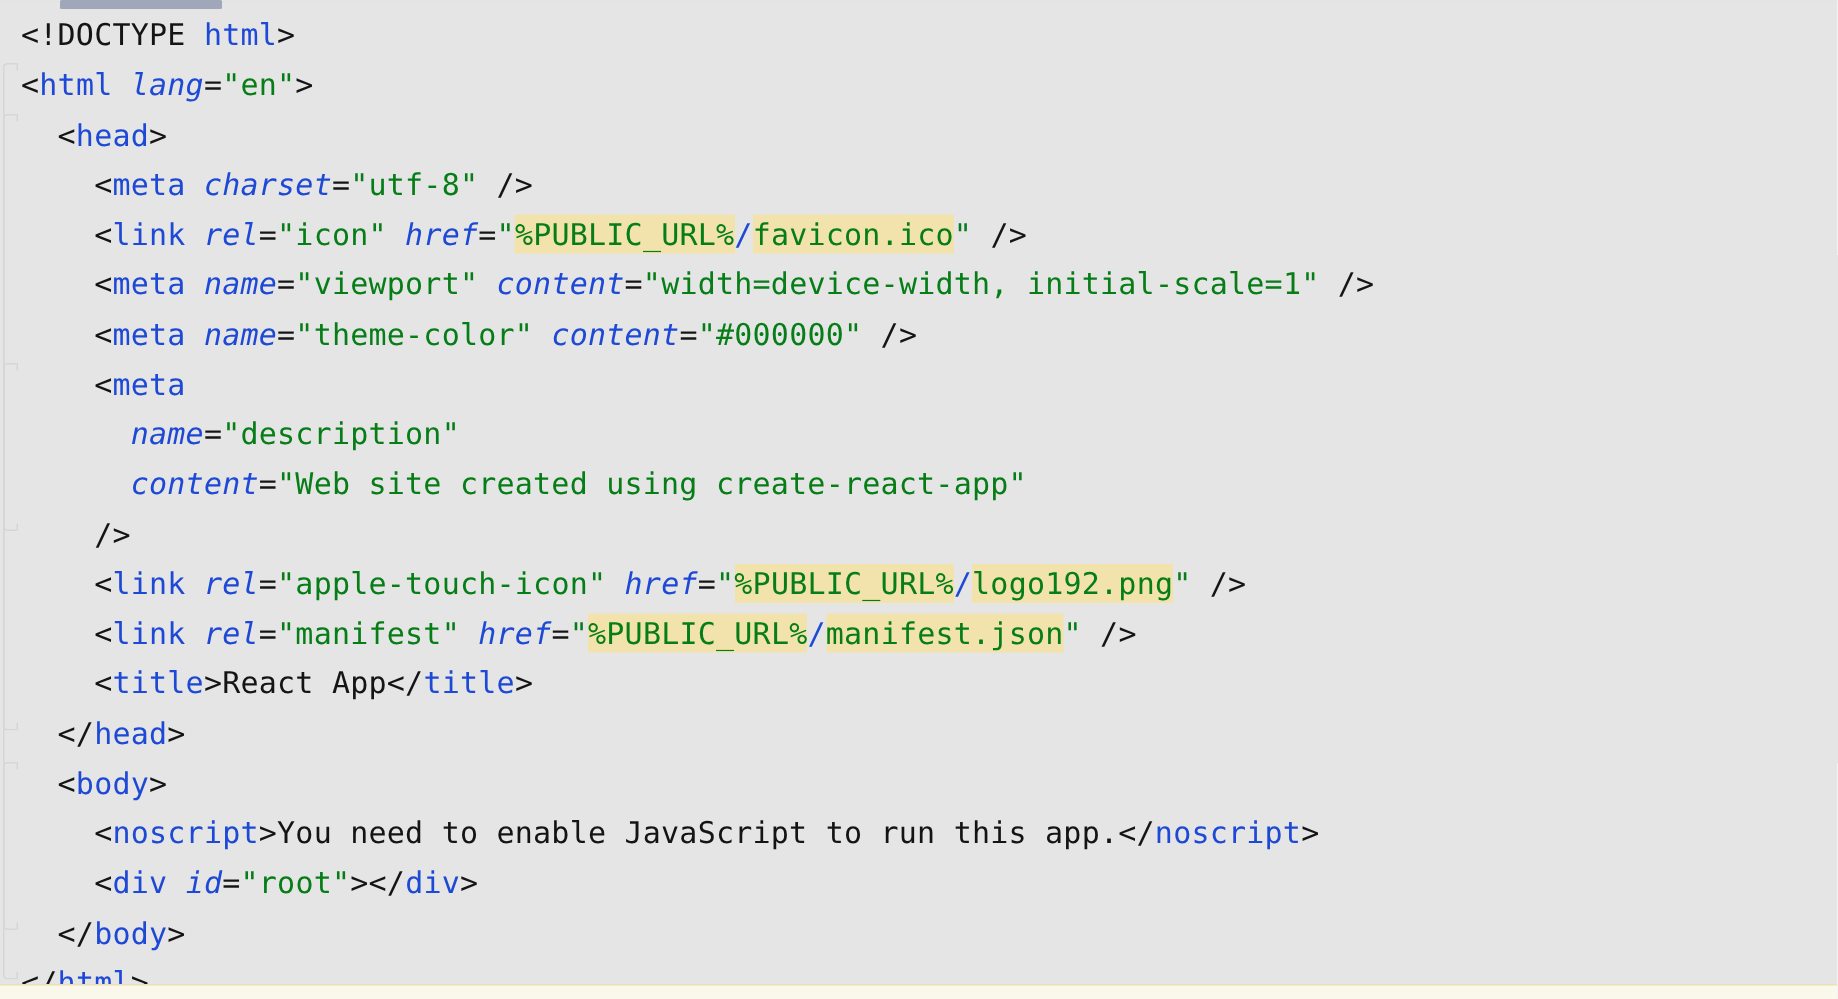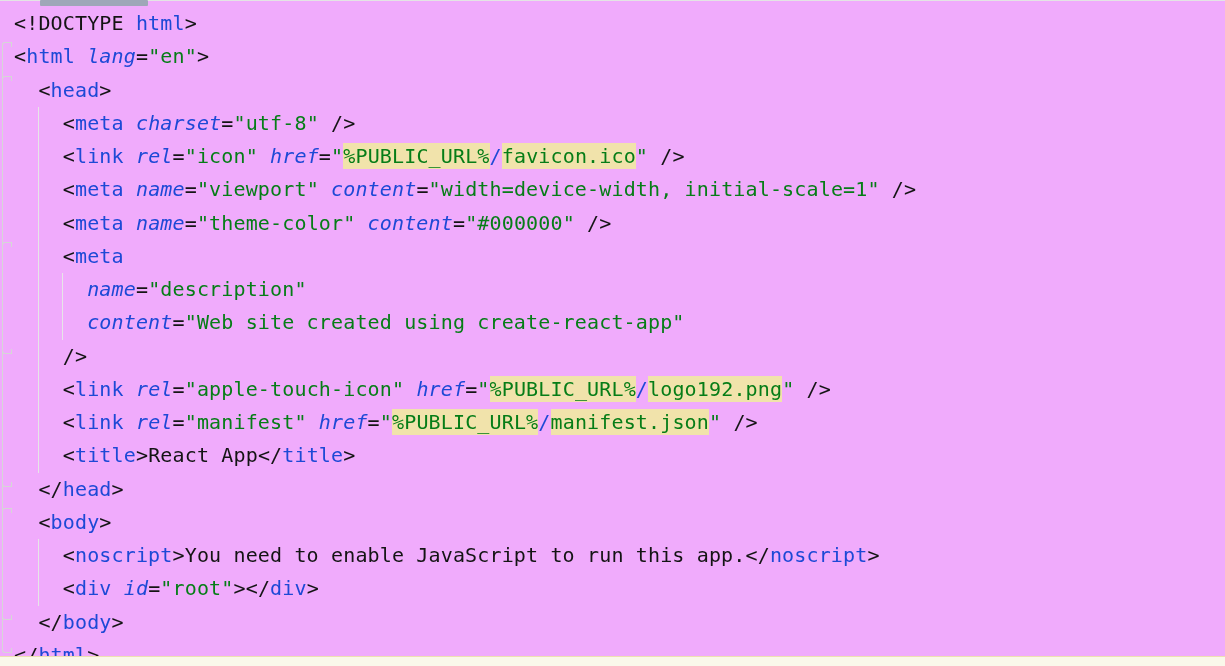--- a/index.html
+++ b/index.html
@@ -1,20 +1,20 @@
 <!DOCTYPE html>
 <html style="--punctuation: #141414; --tag: #1d49d6; --attribute: #1d49d6; --string: #067d17; --text: #141414; --slash: #1d49d6; --template_text: #067d17; --template_bg: #f1e3ab; --editor_background: #ffffff; --scrollbar_thumb: #9fa7b8; --bottom_bar_background: #faf8ea;"><head>
 <meta charset="utf-8">
 <style>
   html,body{margin:0;padding:0;background:#ffffff;}
   #screen{
     position:relative;
     width:1225px;height:666px;
     overflow:hidden;
-    background:#f0abfc;
+    background:#e5e5e5;
     font-family:"DejaVu Sans Mono","Liberation Mono",monospace;
   }
   
   .hscroll-track{
     position:absolute;top:0;left:0;right:0;height:1px;
     background:#e4e4e4;
   }
   .hscroll-thumb{
     position:absolute;top:0;left:40px;width:108px;height:6px;
     background:#9fa7b8;border-radius:1px;

